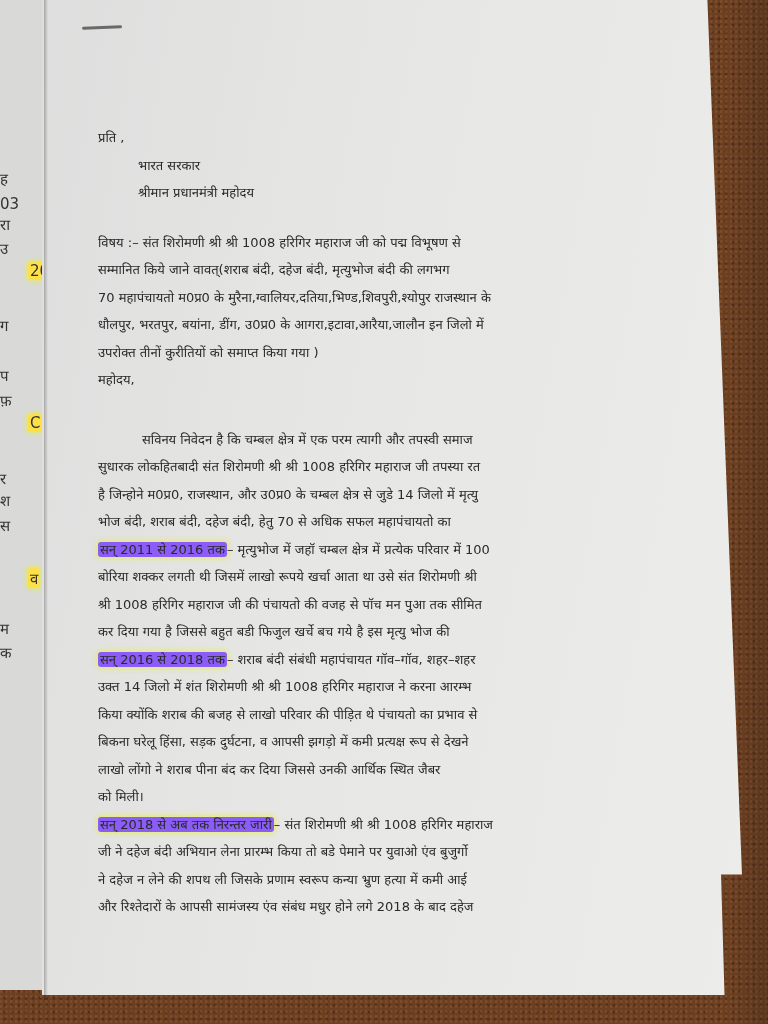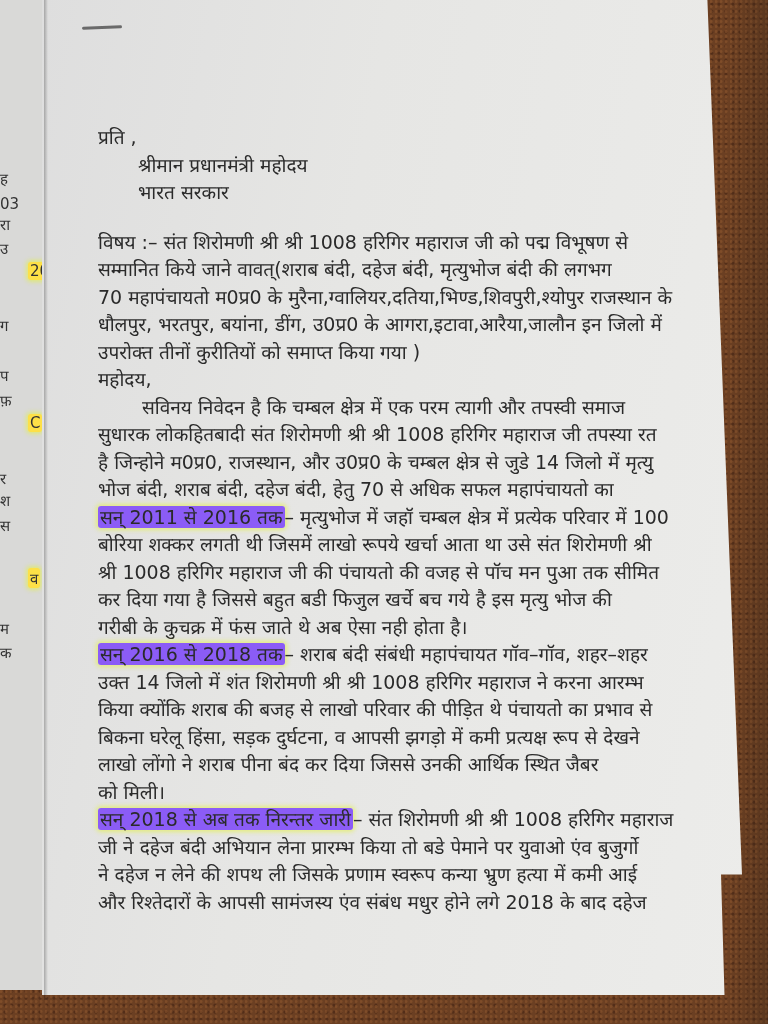--- a/index.html
+++ b/index.html
@@ -34,26 +34,26 @@
   .fold-line {
     position: absolute; left: 44px; top: 0; width: 4px; height: 1000px;
     background: linear-gradient(90deg, rgba(0,0,0,0.25), rgba(0,0,0,0));
   }
   .pen-mark {
     position: absolute; left: 82px; top: 26px; width: 40px; height: 3px;
     background: #6a6a6a; border-radius: 2px; transform: rotate(-2deg);
   }
   .doc {
     position: absolute; left: 98px; top: 124px; width: 560px;
-    color: #2a2a2a; font-size: 19px; line-height: 27.5px;
+    color: #2a2a2a; font-size: 13px; line-height: 27.5px;
     font-family: "DejaVu Sans", sans-serif;
   }
   .line { white-space: nowrap; }
   .addr { padding-left: 40px; }
-  .indent { padding-left: 44px; }
+  .indent { padding-left: 44px; margin-top: 32px; }
   .hl {
     background: #8b5cf6; border-radius: 3px; padding: 0 2px;
     box-shadow: 0 0 4px 2px rgba(226,242,60,0.6);
   }
   .gap { height: 8px; }
 </style>
 </head>
 <body>
 
 <div class="surface-shadow"></div>
@@ -75,22 +75,22 @@
   <span class="frag" style="top:628px">म</span>
   <span class="frag" style="top:652px">क</span>
 </div>
 
 <div class="page"></div>
 <div class="fold-line"></div>
 <div class="pen-mark"></div>
 
 <div class="doc">
   <div class="line">प्रति ,</div>
+  <div class="line addr">भारत सरकार</div>
   <div class="line addr">श्रीमान प्रधानमंत्री महोदय</div>
-  <div class="line addr">भारत सरकार</div>
   <div class="gap" style="height:22px"></div>
 
   <div>
     <div class="line">विषय :– संत शिरोमणी श्री श्री 1008 हरिगिर महाराज जी को पद्म विभूषण से</div>
     <div class="line">सम्मानित किये जाने वावत्(शराब बंदी, दहेज बंदी, मृत्युभोज बंदी की लगभग</div>
     <div class="line">70 महापंचायतो म0प्र0 के मुरैना,ग्वालियर,दतिया,भिण्ड,शिवपुरी,श्योपुर राजस्थान के</div>
     <div class="line">धौलपुर, भरतपुर, बयांना, डींग, उ0प्र0 के आगरा,इटावा,आरैया,जालौन इन जिलो में</div>
     <div class="line">उपरोक्त तीनों कुरीतियों को समाप्त किया गया )</div>
   </div>
   <div class="line">महोदय,</div>
@@ -102,21 +102,20 @@
     <div class="line">भोज बंदी, शराब बंदी, दहेज बंदी, हेतु 70 से अधिक सफल महापंचायतो का</div>
   </div>
 
   <div>
     <div class="line">
       <span class="hl">सन् 2011 से 2016 तक</span><span>– मृत्युभोज में जहॉ चम्बल क्षेत्र में प्रत्येक परिवार में 100</span>
     </div>
     <div class="line">बोरिया शक्कर लगती थी जिसमें लाखो रूपये खर्चा आता था उसे संत शिरोमणी श्री</div>
     <div class="line">श्री 1008 हरिगिर महाराज जी की पंचायतो की वजह से पॉच मन पुआ तक सीमित</div>
     <div class="line">कर दिया गया है जिससे बहुत बडी फिजुल खर्चे बच गये है इस मृत्यु भोज की</div>
-    <div class="line">गरीबी के कुचक्र में फंस जाते थे अब ऐसा नही होता है।</div>
   </div>
 
   <div>
     <div class="line">
       <span class="hl">सन् 2016 से 2018 तक</span><span>– शराब बंदी संबंधी महापंचायत गॉव–गॉव, शहर–शहर</span>
     </div>
     <div class="line">उक्त 14 जिलो में शंत शिरोमणी श्री श्री 1008 हरिगिर महाराज ने करना आरम्भ</div>
     <div class="line">किया क्योंकि शराब की बजह से लाखो परिवार की पीड़ित थे पंचायतो का प्रभाव से</div>
     <div class="line">बिकना घरेलू हिंसा, सड़क दुर्घटना, व आपसी झगड़ो में कमी प्रत्यक्ष रूप से देखने</div>
     <div class="line">लाखो लोंगो ने शराब पीना बंद कर दिया जिससे उनकी आर्थिक स्थित जैबर</div>

